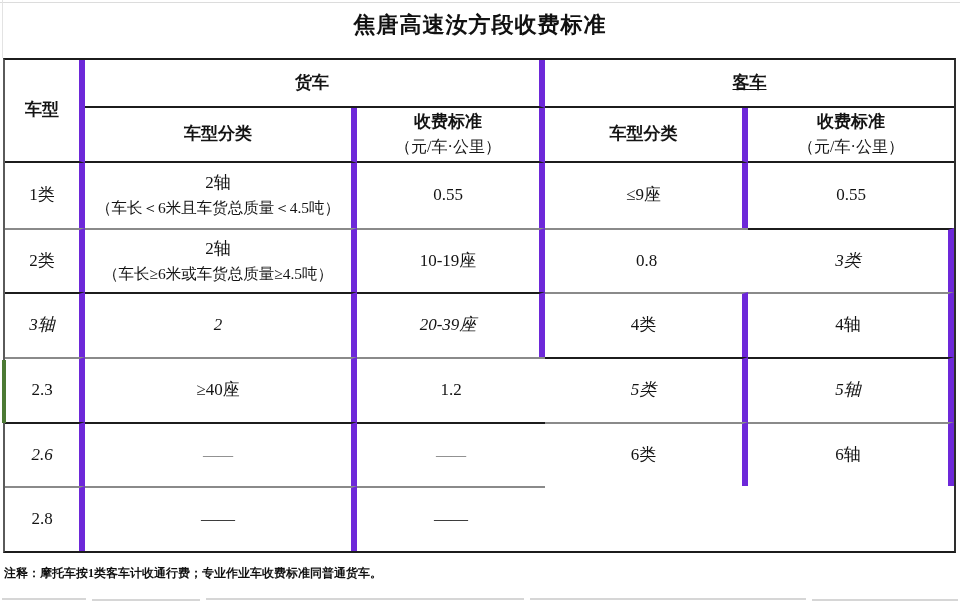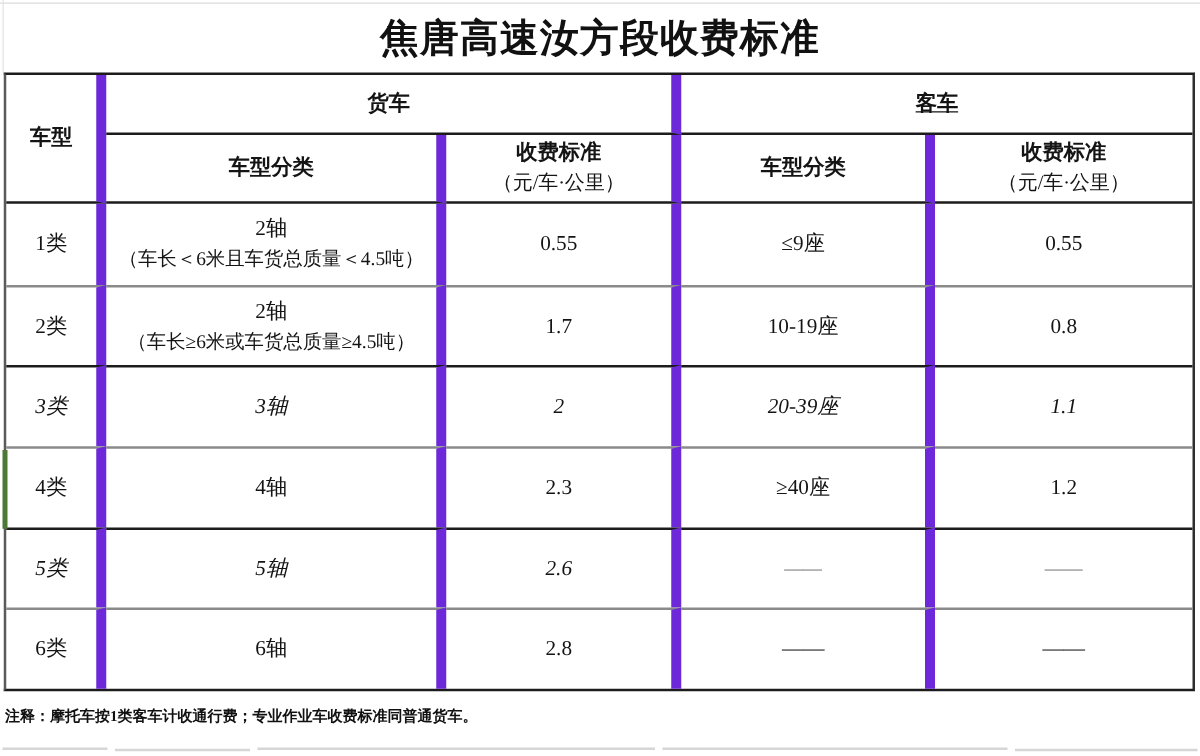--- a/index.html
+++ b/index.html
@@ -12,40 +12,40 @@
   .top-edge-line {
     position: absolute; left: 0; top: 2px; width: 960px; height: 1px;
     background: #dcdcdc;
   }
   .left-edge-line {
     position: absolute; left: 2px; top: 0; width: 1px; height: 58px;
     background: #e3e3e3;
   }
   .page-title {
     position: absolute; left: 0; top: 10px; width: 960px;
-    text-align: center; font-size: 31px; font-weight: 700;
+    text-align: center; font-size: 22px; font-weight: 700;
     letter-spacing: 1px; color: #111;
   }
   .toll-table {
     position: absolute; left: 3px; top: 58px; width: 953px; height: 495px;
     display: grid;
     grid-template-columns: 80px 272px 188px 203px auto;
     grid-template-rows: 48px 55px repeat(6, 1fr);
     border-top: 2px solid #1c1c1c;
     border-bottom: 2px solid #1c1c1c;
     border-left: 2px solid #5a5a5a;
     border-right: 2px solid #2e2e2e;
     background: #ffffff;
   }
   .cell {
     display: flex; flex-direction: column;
     align-items: center; justify-content: center;
     text-align: center; font-size: 17px; line-height: 1.55;
   }
-  .v-r { border-right: 8px solid #6d28d9; }
+  .v-r { border-right: 6px solid #6d28d9; }
   .hdr { font-weight: 700; }
   .b-black { border-bottom: 2px solid #1c1c1c; }
   .t-grey  { border-top: 2px solid #8a8a8a; }
   .t-black { border-top: 2px solid #1c1c1c; font-style: italic; }
   .span2rows { grid-row: 1 / 3; grid-column: 1; }
   .truck-group { grid-column: 2 / 4; grid-row: 1; }
   .bus-group   { grid-column: 4 / 6; grid-row: 1; text-decoration: underline; }
   .sub-line2 { font-size: 16px; font-weight: 400; }
   .class-line2 { font-size: 15.5px; }
   .dash-grey { color: #808080; }
@@ -98,29 +98,27 @@
   </div>
   <div class="cell v-r">0.55</div>
   <div class="cell v-r">≤9座</div>
   <div class="cell">0.55</div>
 
   <div class="cell v-r t-grey">2类</div>
   <div class="cell v-r t-grey">
     <div>2轴</div>
     <div class="class-line2">（车长≥6米或车货总质量≥4.5吨）</div>
   </div>
-  <div class="cell v-r t-grey">1.7</div>
   <div class="cell v-r t-grey">10-19座</div>
   <div class="cell t-grey">0.8</div>
 
   <div class="cell v-r t-black">3类</div>
   <div class="cell v-r t-black">3轴</div>
   <div class="cell v-r t-black">2</div>
   <div class="cell v-r t-black">20-39座</div>
-  <div class="cell t-black">1.1</div>
 
   <div class="cell v-r t-grey">4类</div>
   <div class="cell v-r t-grey">4轴</div>
   <div class="cell v-r t-grey">2.3</div>
   <div class="cell v-r t-grey">≥40座</div>
   <div class="cell t-grey">1.2</div>
 
   <div class="cell v-r t-black">5类</div>
   <div class="cell v-r t-black">5轴</div>
   <div class="cell v-r t-black">2.6</div>

